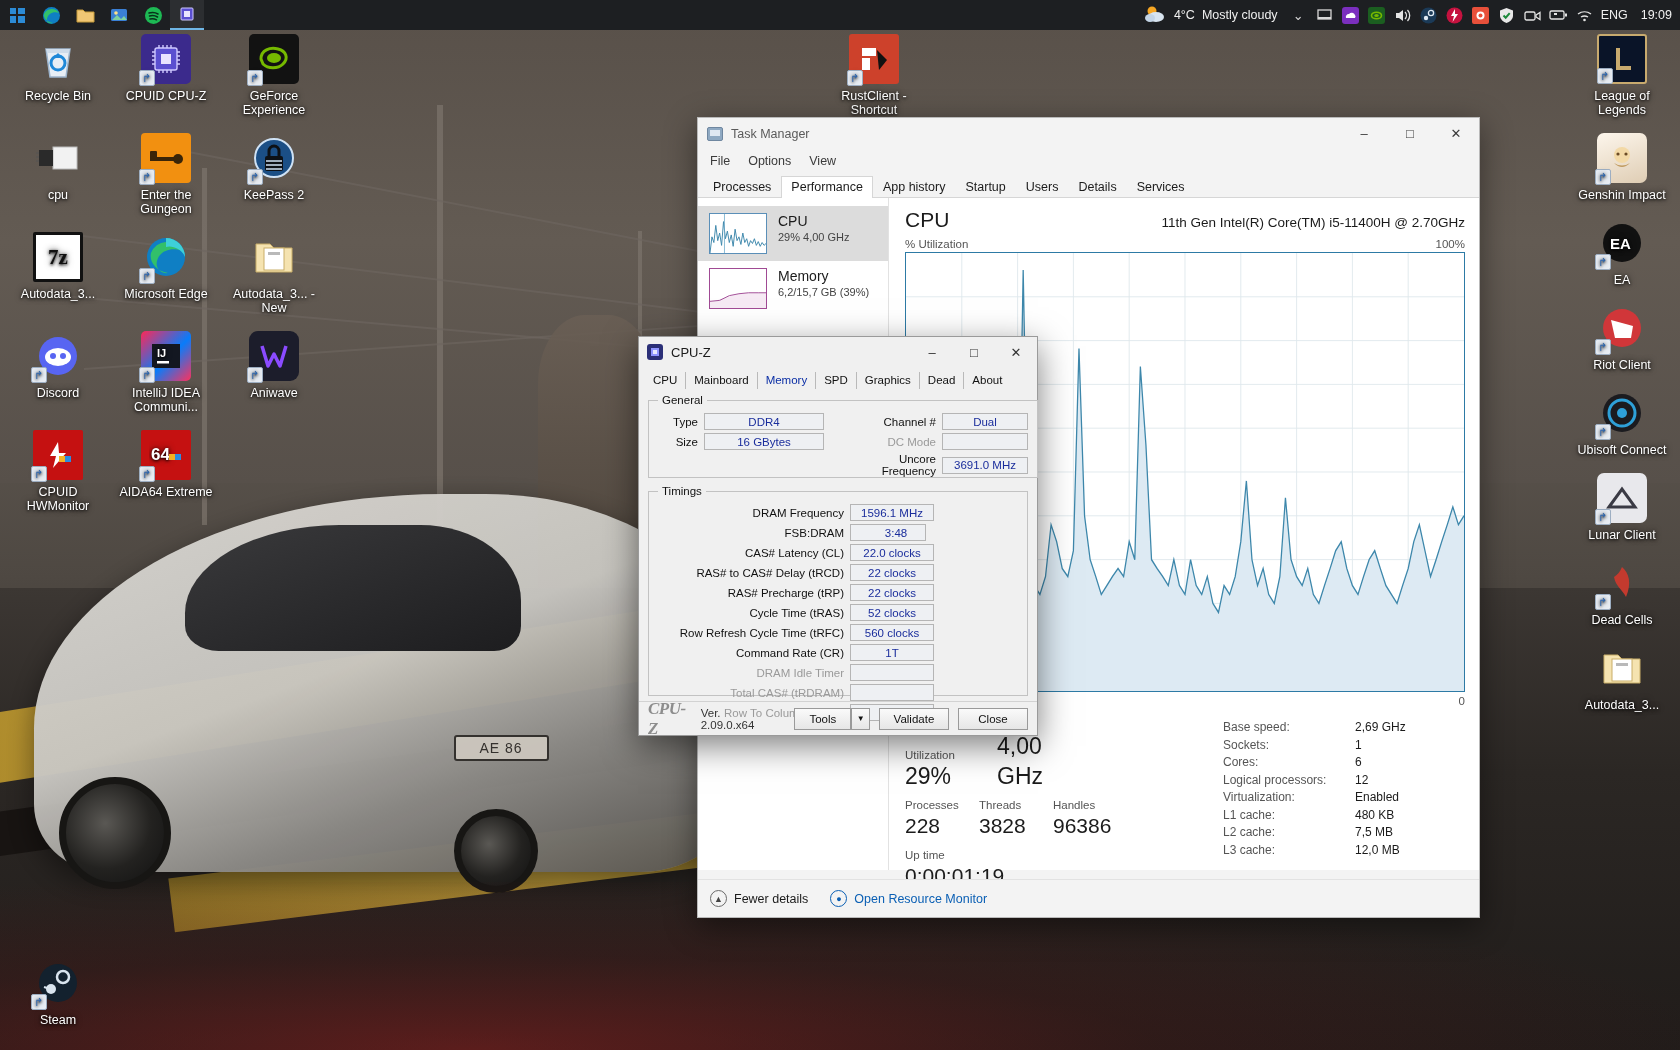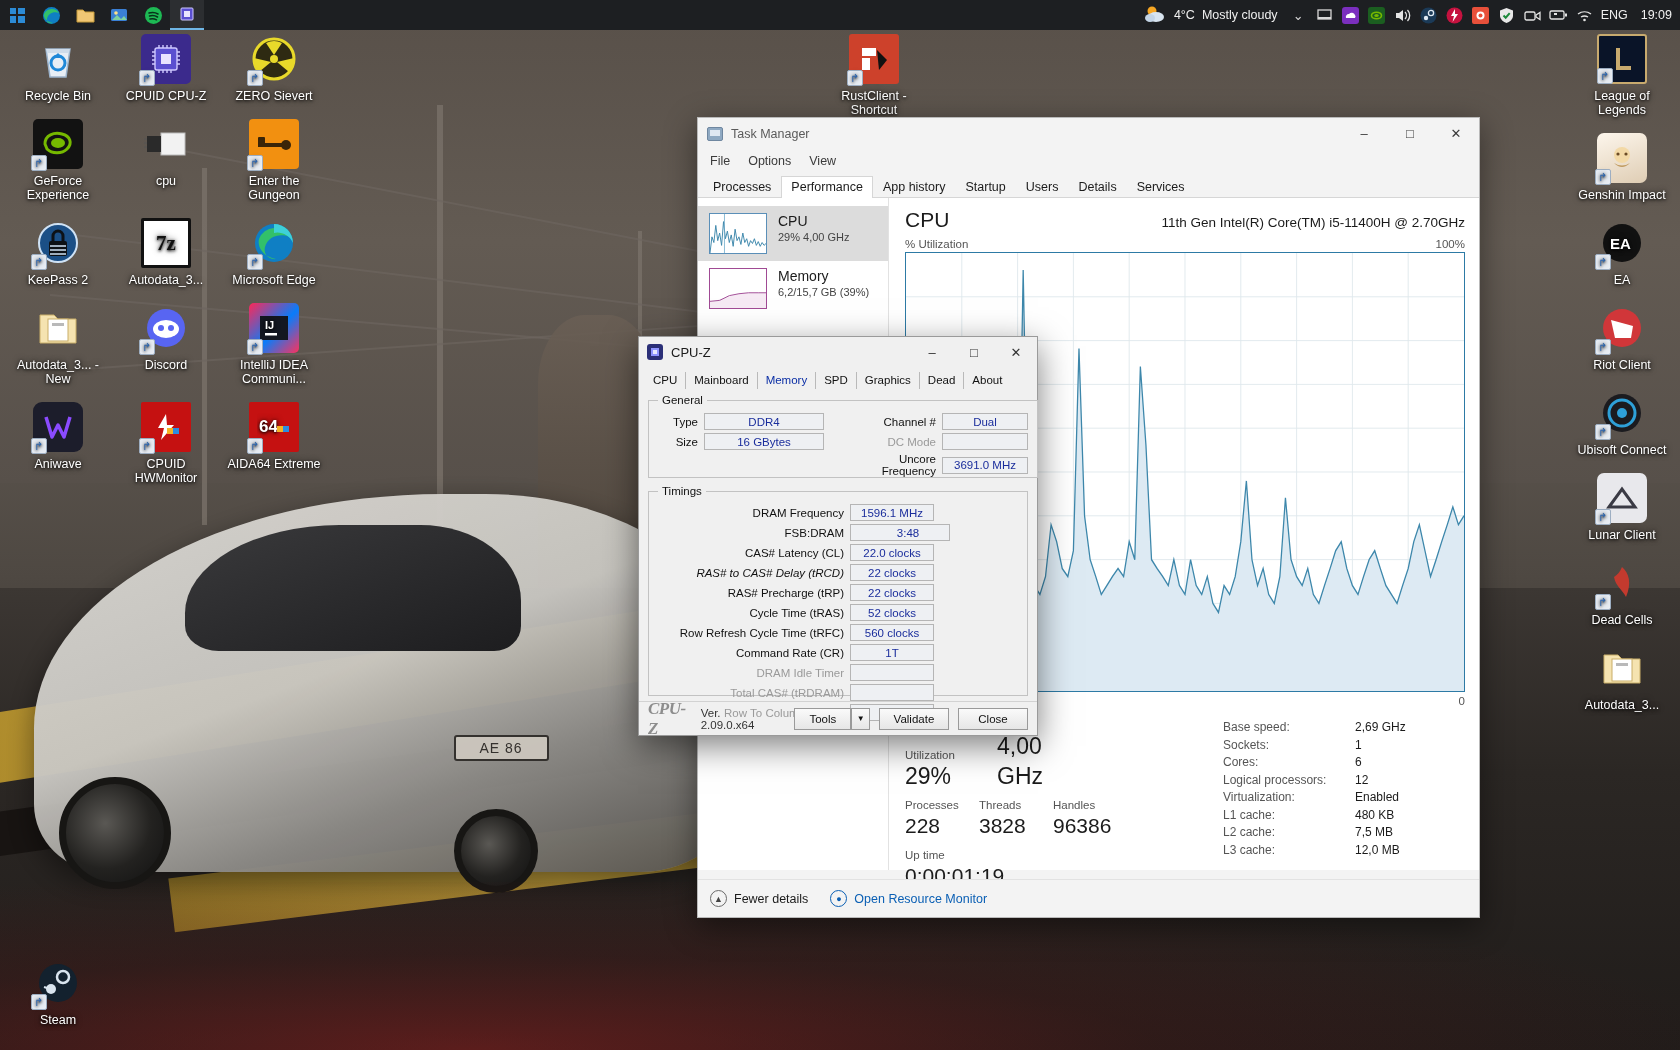--- a/index.html
+++ b/index.html
@@ -262,33 +262,20 @@
         <g stroke="#cfc9ff" stroke-width="1.4">
           <path d="M10 3v3M14 3v3M18 3v3M22 3v3M10 28v3M14 28v3M18 28v3M22 28v3"></path>
           <path d="M3 10h3M3 14h3M3 18h3M3 22h3M28 10h3M28 14h3M28 18h3M28 22h3"></path>
         </g>
       </svg>
       <span class="shortcut-arrow"></span>
     </div>
     <span class="lbl">CPUID CPU-Z</span>
   </div>
 
-  <div class="desk-icon">
-    <div class="glyph" style="background:none;">
-      <svg width="46" height="46" viewBox="0 0 46 46">
-        <circle cx="23" cy="23" r="20" fill="#2e2a12" stroke="#e8d92a" stroke-width="3"></circle>
-        <circle cx="23" cy="23" r="4" fill="#e8d92a"></circle>
-        <path d="M23 19 L15 7 A18 18 0 0 1 31 7 Z" fill="#e8d92a"></path>
-        <path d="M20 26 L8 36 A18 18 0 0 1 3 22 Z" fill="#e8d92a"></path>
-        <path d="M26 26 L38 36 A18 18 0 0 0 43 22 Z" fill="#e8d92a"></path>
-      </svg>
-      <span class="shortcut-arrow"></span>
-    </div>
-    <span class="lbl">ZERO Sievert</span>
-  </div>
 
   <div class="desk-icon">
     <div class="glyph" style="background:#121212;">
       <svg width="36" height="30" viewBox="0 0 36 30">
         <path d="M5 15 C5 6, 14 3, 22 5 C30 7, 33 14, 27 20 C22 25, 12 25, 7 20 Z" fill="none" stroke="#76b900" stroke-width="3"></path>
         <ellipse cx="18" cy="14" rx="7" ry="5" fill="#76b900"></ellipse>
       </svg>
       <span class="shortcut-arrow"></span>
     </div>
     <span class="lbl">GeForce Experience</span>
@@ -916,28 +903,28 @@
 
     <fieldset class="grp" style="height:211px;">
       <legend>Timings</legend>
 
       <div class="cz-row">
         <span class="cz-lbl" style="width:192px;">DRAM Frequency</span>
         <span class="cz-field" style="width:84px;">1596.1 MHz</span>
       </div>
       <div class="cz-row">
         <span class="cz-lbl" style="width:192px;">FSB:DRAM</span>
-        <span class="cz-field" style="width:100px;padding-left:16px;">3:48</span>
+        <span class="cz-field" style="width:76px;padding-left:16px;">3:48</span>
       </div>
       <div class="cz-row">
         <span class="cz-lbl" style="width:192px;">CAS# Latency (CL)</span>
         <span class="cz-field" style="width:84px;">22.0 clocks</span>
       </div>
       <div class="cz-row">
-        <span class="cz-lbl" style="width:192px;font-style:italic;">RAS# to CAS# Delay (tRCD)</span>
+        <span class="cz-lbl" style="width:192px;">RAS# to CAS# Delay (tRCD)</span>
         <span class="cz-field" style="width:84px;">22 clocks</span>
       </div>
       <div class="cz-row">
         <span class="cz-lbl" style="width:192px;">RAS# Precharge (tRP)</span>
         <span class="cz-field" style="width:84px;">22 clocks</span>
       </div>
       <div class="cz-row">
         <span class="cz-lbl" style="width:192px;">Cycle Time (tRAS)</span>
         <span class="cz-field" style="width:84px;">52 clocks</span>
       </div>

